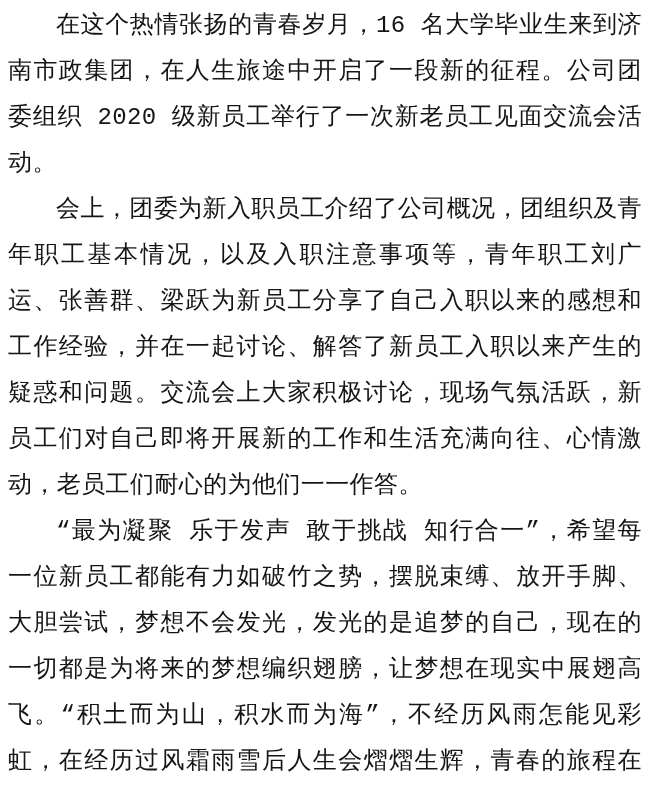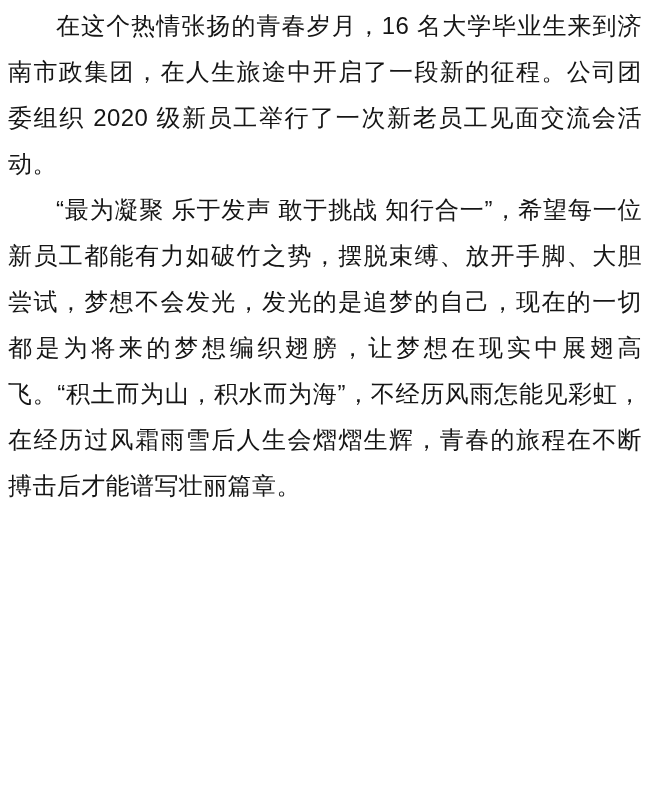--- a/index.html
+++ b/index.html
@@ -10,35 +10,36 @@
     width: 650px;
     height: 790px;
     background: #ffffff;
     overflow: hidden;
   }
   .page {
     box-sizing: border-box;
     width: 650px;
     height: 790px;
     padding: 3px 8px 0 8px;
-    font-family: Liberation Sans, sans-serif;
+    font-family: Liberation Mono, monospace;
     font-size: 24px;
     line-height: 46px;
     color: #151515;
     text-align: justify;
     text-justify: inter-ideograph;
     letter-spacing: 0.4px;
   }
   .para {
     margin: 0;
     padding: 0;
     text-indent: 2em;
     word-break: break-all;
     overflow-wrap: anywhere;
   }
 </style>
 </head>
 <body>
 
 <div class="page">
   <p class="para">在这个热情张扬的青春岁月，16 名大学毕业生来到济南市政集团，在人生旅途中开启了一段新的征程。公司团委组织 2020 级新员工举行了一次新老员工见面交流会活动。</p>
+  <p class="para">会上，团委为新入职员工介绍了公司概况，团组织及青年职工基本情况，以及入职注意事项等，青年职工刘广运、张善群、梁跃为新员工分享了自己入职以来的感想和工作经验，并在一起讨论、解答了新员工入职以来产生的疑惑和问题。交流会上大家积极讨论，现场气氛活跃，新员工们对自己即将开展新的工作和生活充满向往、心情激动，老员工们耐心的为他们一一作答。</p>
   <p class="para">“最为凝聚 乐于发声 敢于挑战 知行合一”，希望每一位新员工都能有力如破竹之势，摆脱束缚、放开手脚、大胆尝试，梦想不会发光，发光的是追梦的自己，现在的一切都是为将来的梦想编织翅膀，让梦想在现实中展翅高飞。“积土而为山，积水而为海”，不经历风雨怎能见彩虹，在经历过风霜雨雪后人生会熠熠生辉，青春的旅程在不断搏击后才能谱写壮丽篇章。</p>
 </div>
 
 </body></html>

